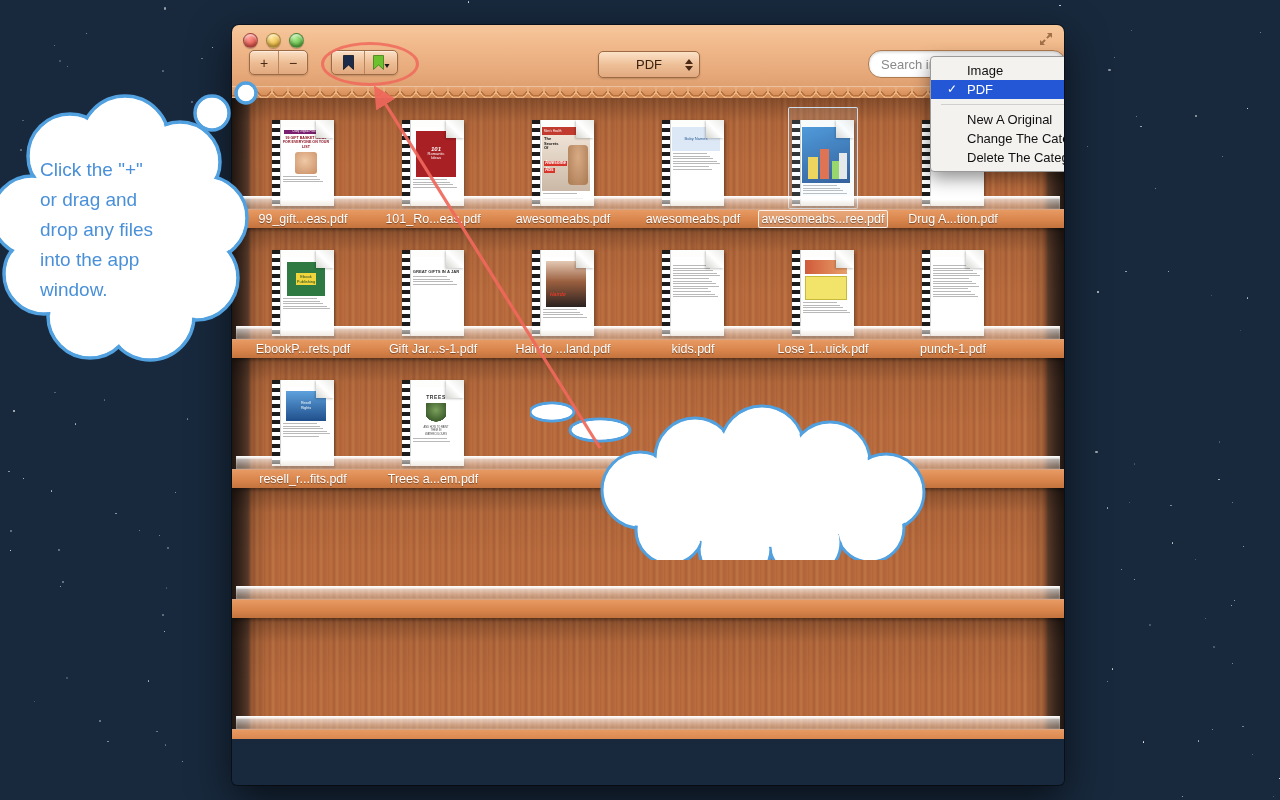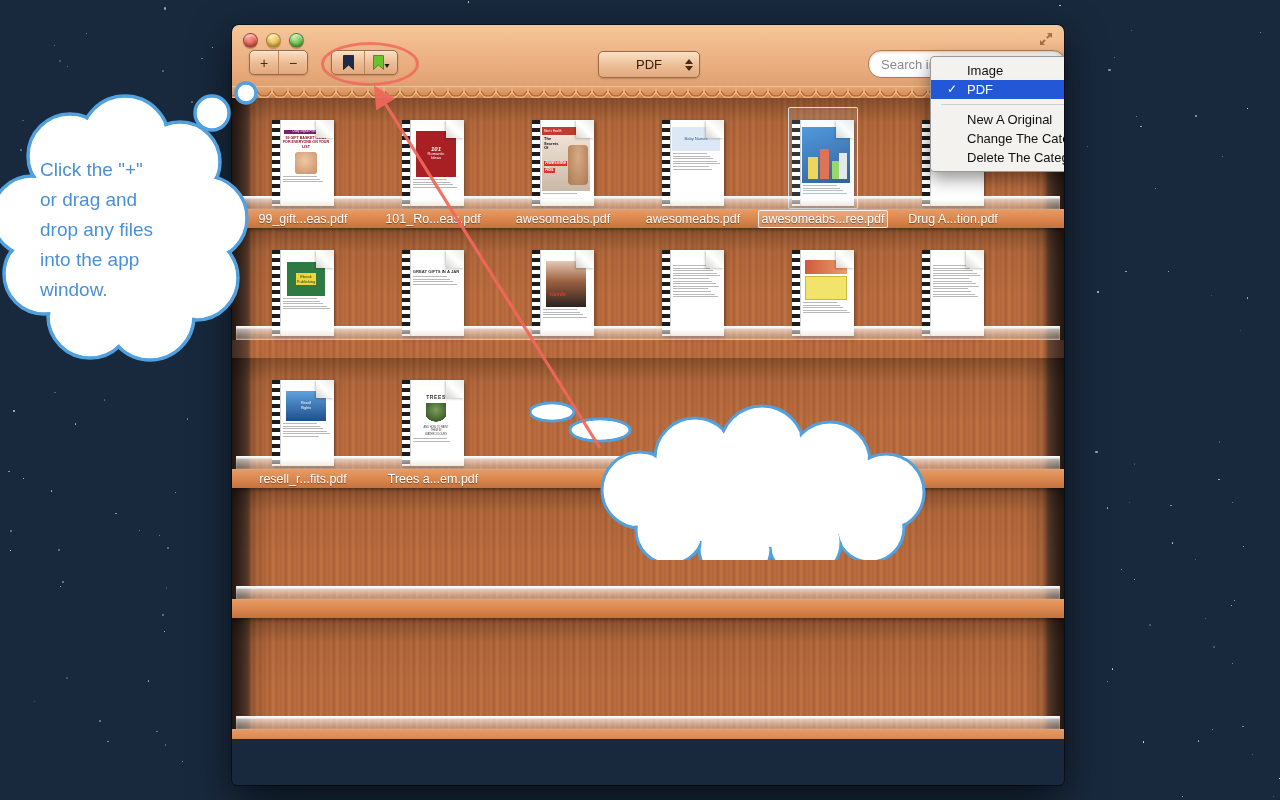--- a/index.html
+++ b/index.html
@@ -842,20 +842,30 @@
                       <i style="width:94%"></i>
                     </div>
                   </div>
                 </div>
                 <div class="spiral"></div>
                 <div class="fold"></div>
               </div>
             </div>
           </div>
           <div class="glass"></div>
+          <div class="labelstrip">
+            <div class="names">
+              <div class="fname">EbookP...rets.pdf</div>
+              <div class="fname">Gift Jar...s-1.pdf</div>
+              <div class="fname">Hairdo ...land.pdf</div>
+              <div class="fname">kids.pdf</div>
+              <div class="fname">Lose 1...uick.pdf</div>
+              <div class="fname">punch-1.pdf</div>
+            </div>
+          </div>
         </div>
         <div class="shelf" style="top:260px">
           <div class="shelf-back"></div>
           <div class="thumbs">
             <div class="thumb-cell">
               <div class="doc">
                 <div class="cover">
                   <div style="height:100%;background:#fff;padding-top:4px">
                     <div style="margin:0 4px;height:30px;background:linear-gradient(180deg,#5ea2dd,#1f4f8c);color:#fff;font-size:3.6px;display:flex;align-items:center;justify-content:center;line-height:4.6px">Resell<br>Rights</div>
                     <div class="lines">

